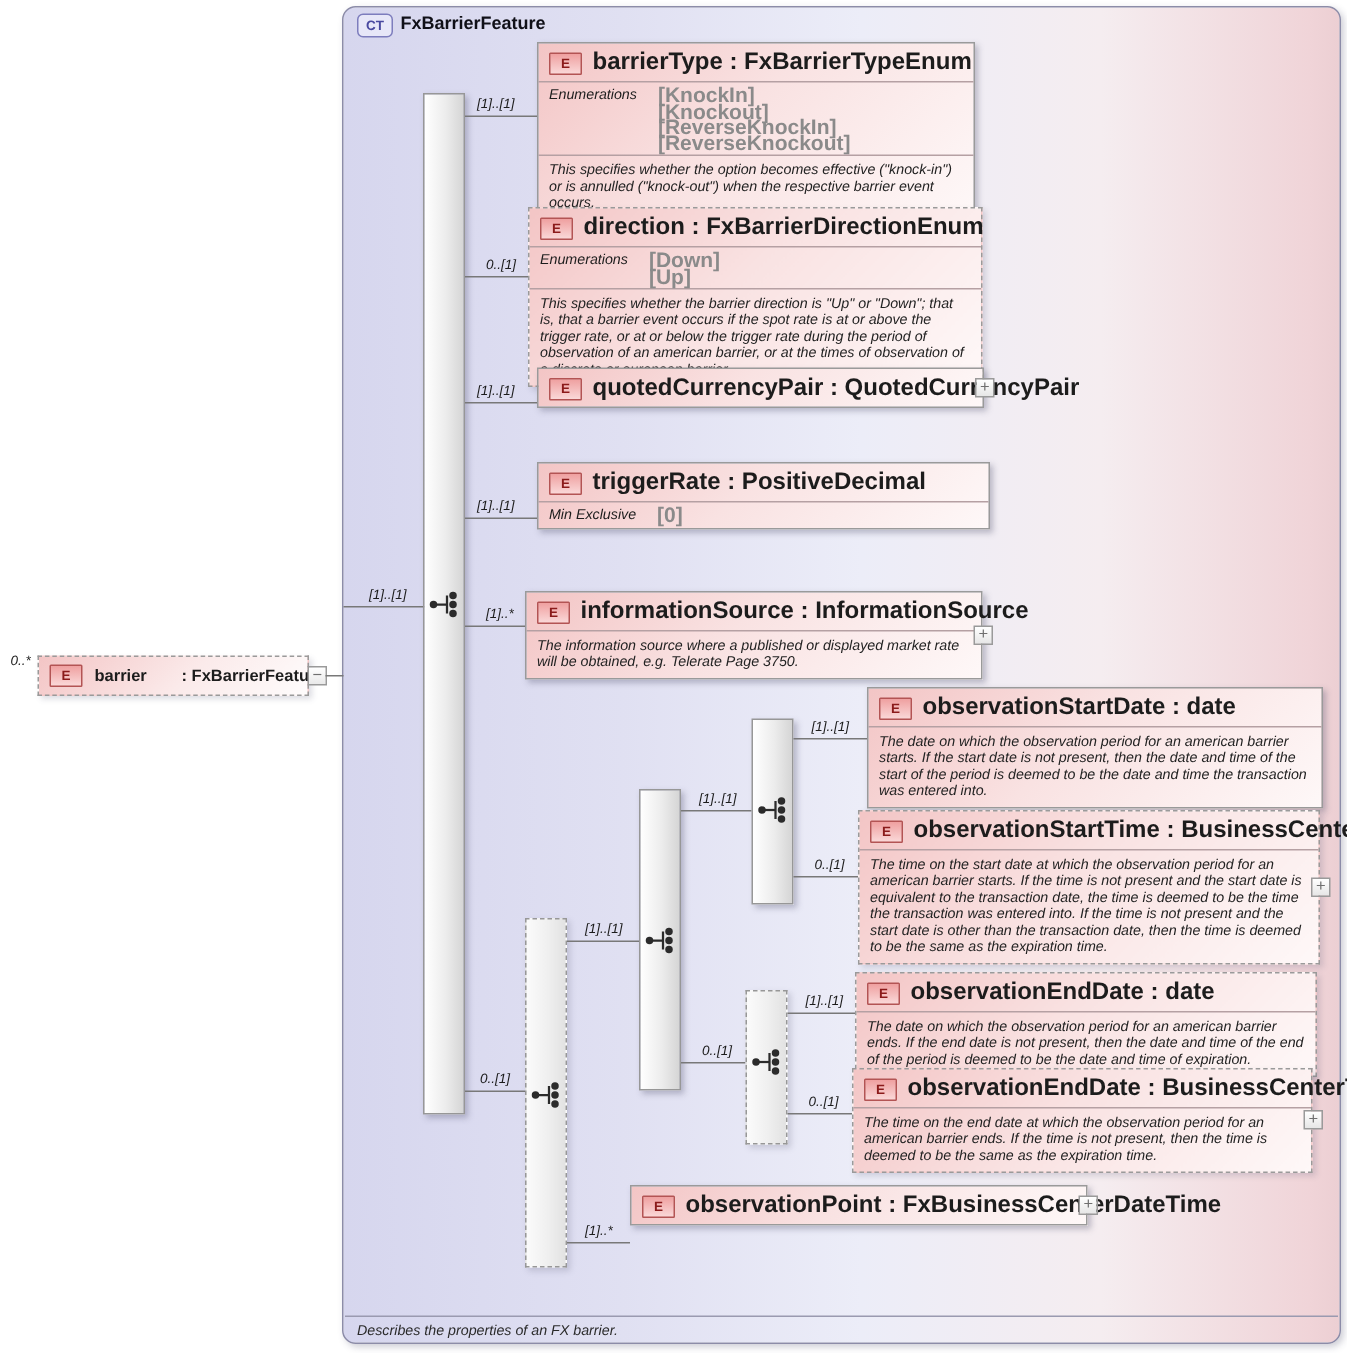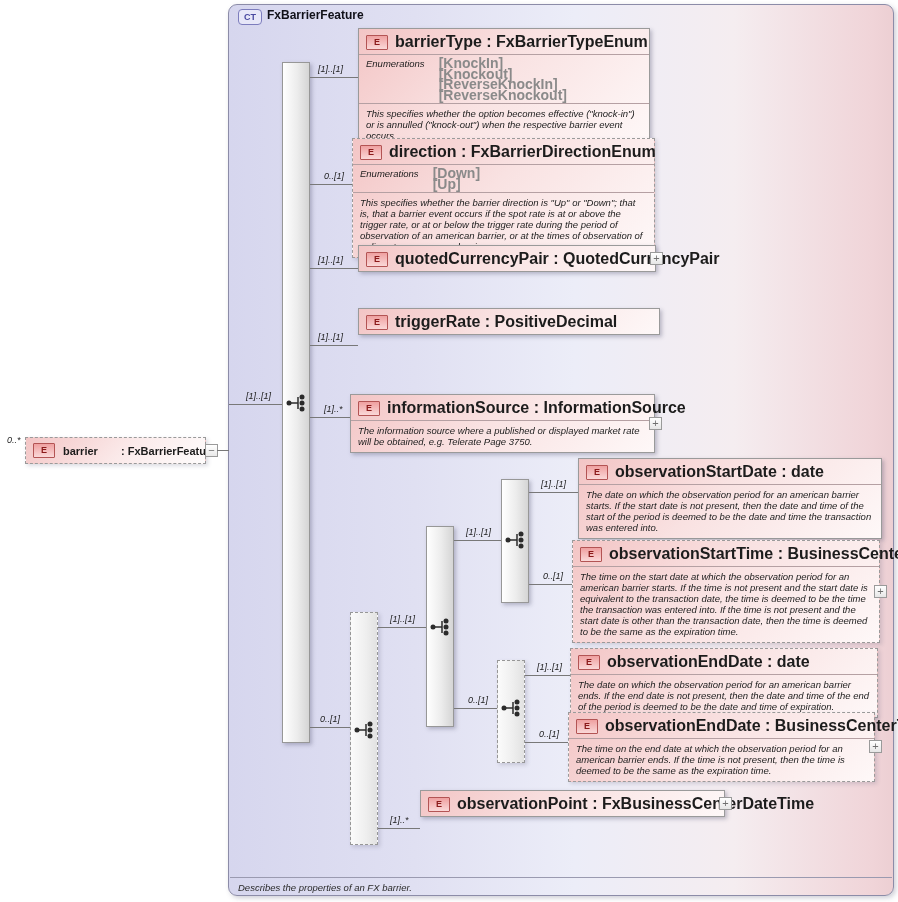--- a/index.html
+++ b/index.html
@@ -216,20 +216,26 @@
       <span class="e-title"><span>quotedCurrencyPair</span><span> : </span><span>QuotedCurrencyPair</span></span>
     </div>
     <div class="plusbtn">+</div>
   </div>
 
   <div class="ebox" style="left:358px;top:308px;width:302px;">
     <div class="ebox-header">
       <span class="e-badge">E</span>
       <span class="e-title"><span>triggerRate</span><span> : </span><span>PositiveDecimal</span></span>
     </div>
+    <div class="ebox-facets">
+      <span class="facet-label">Min Exclusive</span>
+      <div class="facet-values">
+          <div class="facet-value">[0]</div>
+        </div>
+    </div>
   </div>
 
   <div class="ebox" style="left:350px;top:394px;width:305px;">
     <div class="ebox-header">
       <span class="e-badge">E</span>
       <span class="e-title"><span>informationSource</span><span> : </span><span>InformationSource</span></span>
     </div>
     <div class="ebox-annot">The information source where a published or displayed market rate will be obtained, e.g. Telerate Page 3750.</div>
     <div class="plusbtn">+</div>
   </div>

